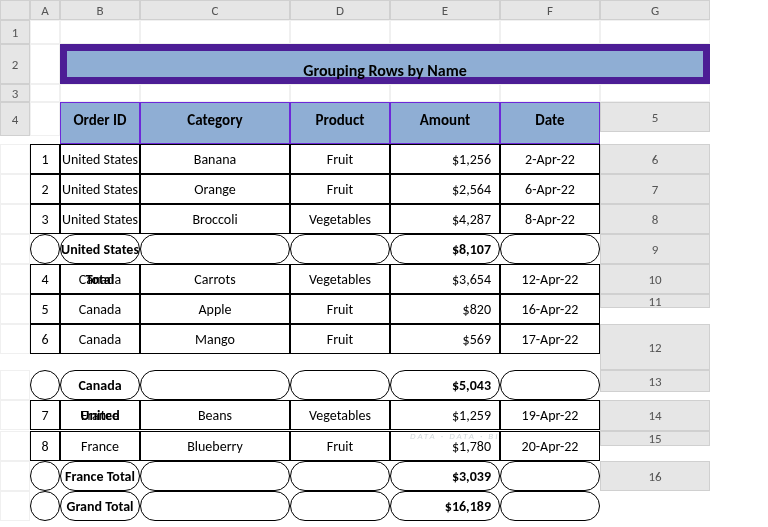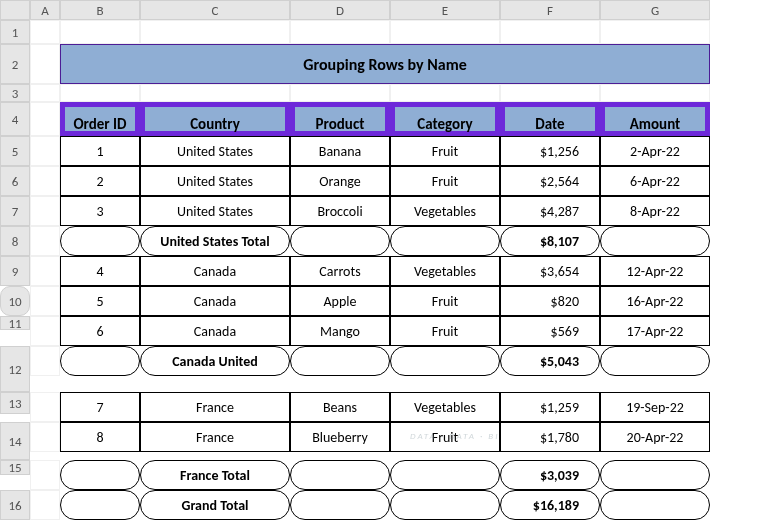--- a/index.html
+++ b/index.html
@@ -2,24 +2,24 @@
 <html><head>
   <meta charset="utf-8">
   <style>
     * { box-sizing: border-box; margin: 0; padding: 0; }
     body { font-family: Calibri, Arial, sans-serif; background: #fff; width: 768px; height: 527px; overflow: hidden; position: relative; }
     .spreadsheet { display: grid; grid-template-columns: 30px 30px 80px 150px 100px 110px 100px 110px; }
     .col-header { background: #e6e6e6; border: 1px solid #d0d0d0; text-align: center; font-size: 13px; color: #555; height: 20px; line-height: 20px; }
     .row-header { background: #e6e6e6; border: 1px solid #d0d0d0; text-align: center; font-size: 13px; color: #555; display: flex; align-items: center; justify-content: center; }
     .corner { background: #e6e6e6; border: 1px solid #d0d0d0; height: 20px; }
     .cell { border: 1px solid #f0f0f0; height: 24px; line-height: 24px; font-size: 14px; }
-    .title-cell { grid-column: 3 / 9; background: #8faed4; color: #000; font-weight: bold; font-size: 16px; text-align: center; border: 1px solid #4c1d95; height: 40px; line-height: 40px; }
-    .header-cell { background: #8faed4; font-weight: bold; text-align: center; border: 5px solid #6d28d9; height: 34px; line-height: 34px; font-size: 15px; }
+    .title-cell { grid-column: 3 / 9; background: #8faed4; color: #000; font-weight: bold; font-size: 16px; text-align: center; border: 7px solid #4c1d95; height: 40px; line-height: 40px; }
+    .header-cell { background: #8faed4; font-weight: bold; text-align: center; border: 1px solid #6d28d9; height: 42px; line-height: 34px; font-size: 15px; }
     .data-cell { border: 1px solid #000; text-align: center; height: 30px; line-height: 30px; font-size: 14px; }
-    .amount-cell { text-align: right; padding-right: 20px; }
+    .amount-cell { text-align: right; padding-right: 8px; }
     .bold { font-weight: bold; border-radius: 15px; }
     .watermark { position: absolute; top: 430px; left: 410px; font-size: 15px; color: rgba(120,140,150,0.35); text-align: center; font-style: italic; }
     .watermark .sub { font-size: 9px; letter-spacing: 2px; }
     .empty-a { border: 1px solid #f0f0f0; }
   </style>
 </head>
 <body>
 
 <div class="spreadsheet" id="grid">
     <div class="corner"></div>
@@ -45,25 +45,24 @@
     <div class="cell" style="height: 18px;"></div>
     <div class="cell" style="height: 18px;"></div>
     <div class="cell" style="height: 18px;"></div>
     <div class="cell" style="height: 18px;"></div>
     <div class="cell" style="height: 18px;"></div>
     <div class="cell" style="height: 18px;"></div>
     <div class="cell" style="height: 18px;"></div>
     <div class="row-header" style="height: 34px;">4</div>
     <div class="cell empty-a" style="height: 34px;"></div>
     <div class="header-cell">Order ID</div>
-    <div class="header-cell">Country</div>
+    <div class="header-cell">Category</div>
     <div class="header-cell">Product</div>
-    <div class="header-cell">Category</div>
+    <div class="header-cell">Amount</div>
     <div class="header-cell">Date</div>
-    <div class="header-cell">Amount</div>
     <div class="row-header" style="height: 30px;">5</div>
     <div class="cell empty-a" style="height: 30px;"></div>
     <div class="data-cell">1</div>
     <div class="data-cell">United States</div>
     <div class="data-cell">Banana</div>
     <div class="data-cell">Fruit</div>
     <div class="data-cell amount-cell">$1,256</div>
     <div class="data-cell">2-Apr-22</div>
     <div class="row-header" style="height: 30px;">6</div>
     <div class="cell empty-a" style="height: 30px;"></div>
@@ -90,21 +89,21 @@
     <div class="data-cell amount-cell bold">$8,107</div>
     <div class="data-cell bold"></div>
     <div class="row-header" style="height: 30px;">9</div>
     <div class="cell empty-a" style="height: 30px;"></div>
     <div class="data-cell">4</div>
     <div class="data-cell">Canada</div>
     <div class="data-cell">Carrots</div>
     <div class="data-cell">Vegetables</div>
     <div class="data-cell amount-cell">$3,654</div>
     <div class="data-cell">12-Apr-22</div>
-    <div class="row-header" style="height: 30px; border-radius: 10px;">10</div>
+    <div class="row-header" style="height: 30px;">10</div>
     <div class="cell empty-a" style="height: 30px;"></div>
     <div class="data-cell">5</div>
     <div class="data-cell">Canada</div>
     <div class="data-cell">Apple</div>
     <div class="data-cell">Fruit</div>
     <div class="data-cell amount-cell">$820</div>
     <div class="data-cell">16-Apr-22</div>
     <div class="row-header" style="height: 14px;">11</div>
     <div class="cell empty-a" style="height: 30px;"></div>
     <div class="data-cell">6</div>
@@ -121,22 +120,22 @@
     <div class="data-cell bold"></div>
     <div class="data-cell amount-cell bold">$5,043</div>
     <div class="data-cell bold"></div>
     <div class="row-header" style="height: 22px;">13</div>
     <div class="cell empty-a" style="height: 30px;"></div>
     <div class="data-cell">7</div>
     <div class="data-cell">France</div>
     <div class="data-cell">Beans</div>
     <div class="data-cell">Vegetables</div>
     <div class="data-cell amount-cell">$1,259</div>
-    <div class="data-cell">19-Sep-22</div>
-    <div class="row-header" style="height: 38px;">14</div>
+    <div class="data-cell">19-Apr-22</div>
+    <div class="row-header" style="height: 31px;">14</div>
     <div class="cell empty-a" style="height: 30px;"></div>
     <div class="data-cell">8</div>
     <div class="data-cell">France</div>
     <div class="data-cell">Blueberry</div>
     <div class="data-cell">Fruit</div>
     <div class="data-cell amount-cell">$1,780</div>
     <div class="data-cell">20-Apr-22</div>
     <div class="row-header" style="height: 15px;">15</div>
     <div class="cell empty-a" style="height: 30px;"></div>
     <div class="data-cell bold"></div>

